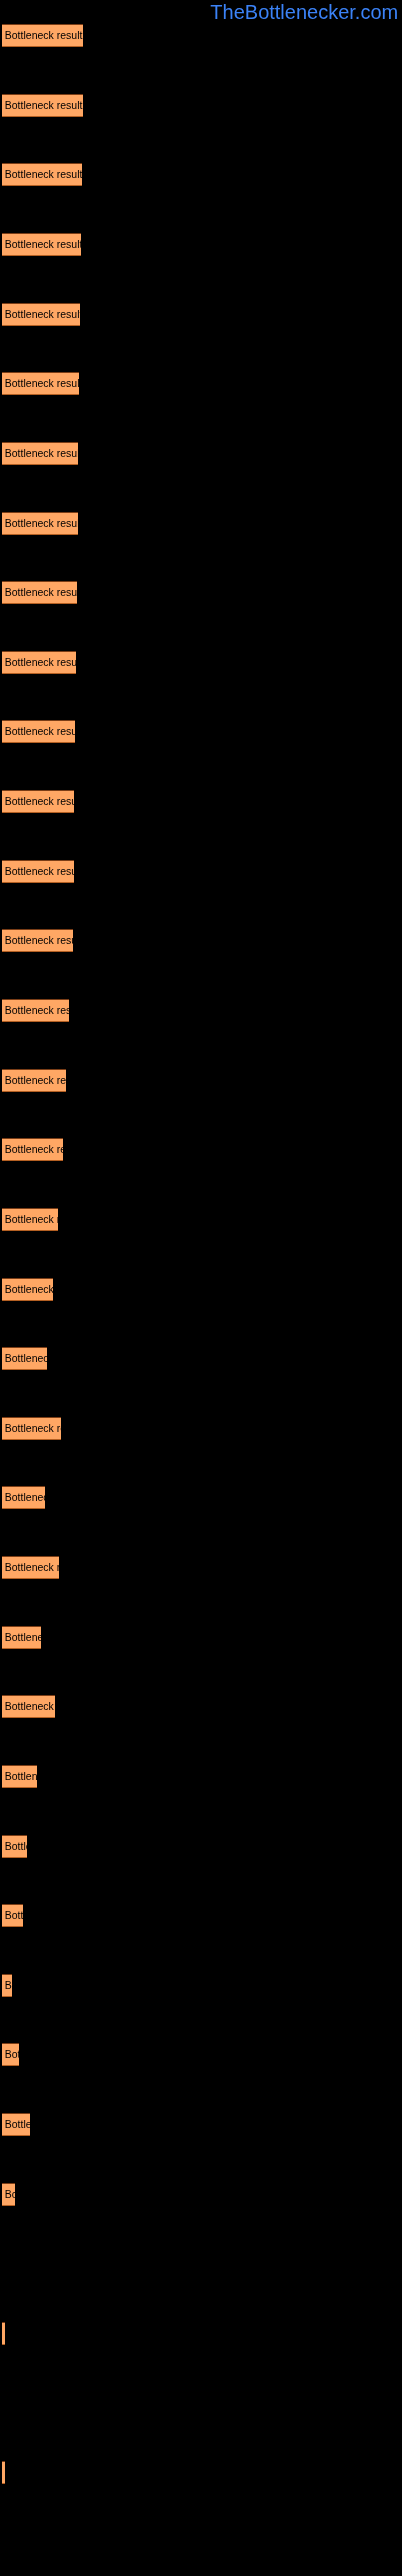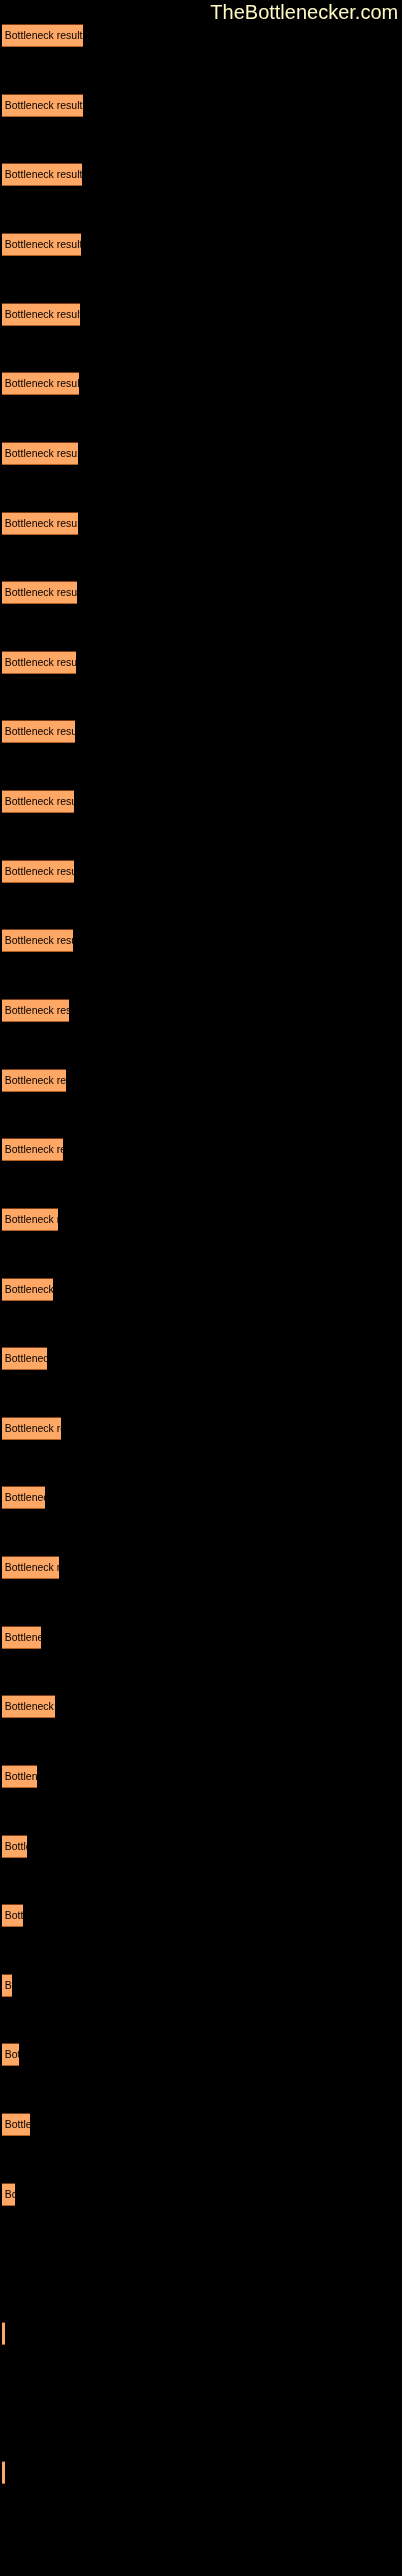--- a/index.html
+++ b/index.html
@@ -26,21 +26,21 @@
     background: #000000;
   }
 
   #watermark {
     position: absolute;
     right: 4.8px;
     top: 0px;
     font-family: "Liberation Sans", sans-serif;
     font-size: 20px;
     line-height: 24px;
-    color: #fef9c3;
+    color: #3b82f6;
     letter-spacing: 0px;
     white-space: nowrap;
     user-select: none;
   }
 
   .bar-row {
     position: absolute;
     left: 0;
     width: 403px;
     height: 22.5px;

